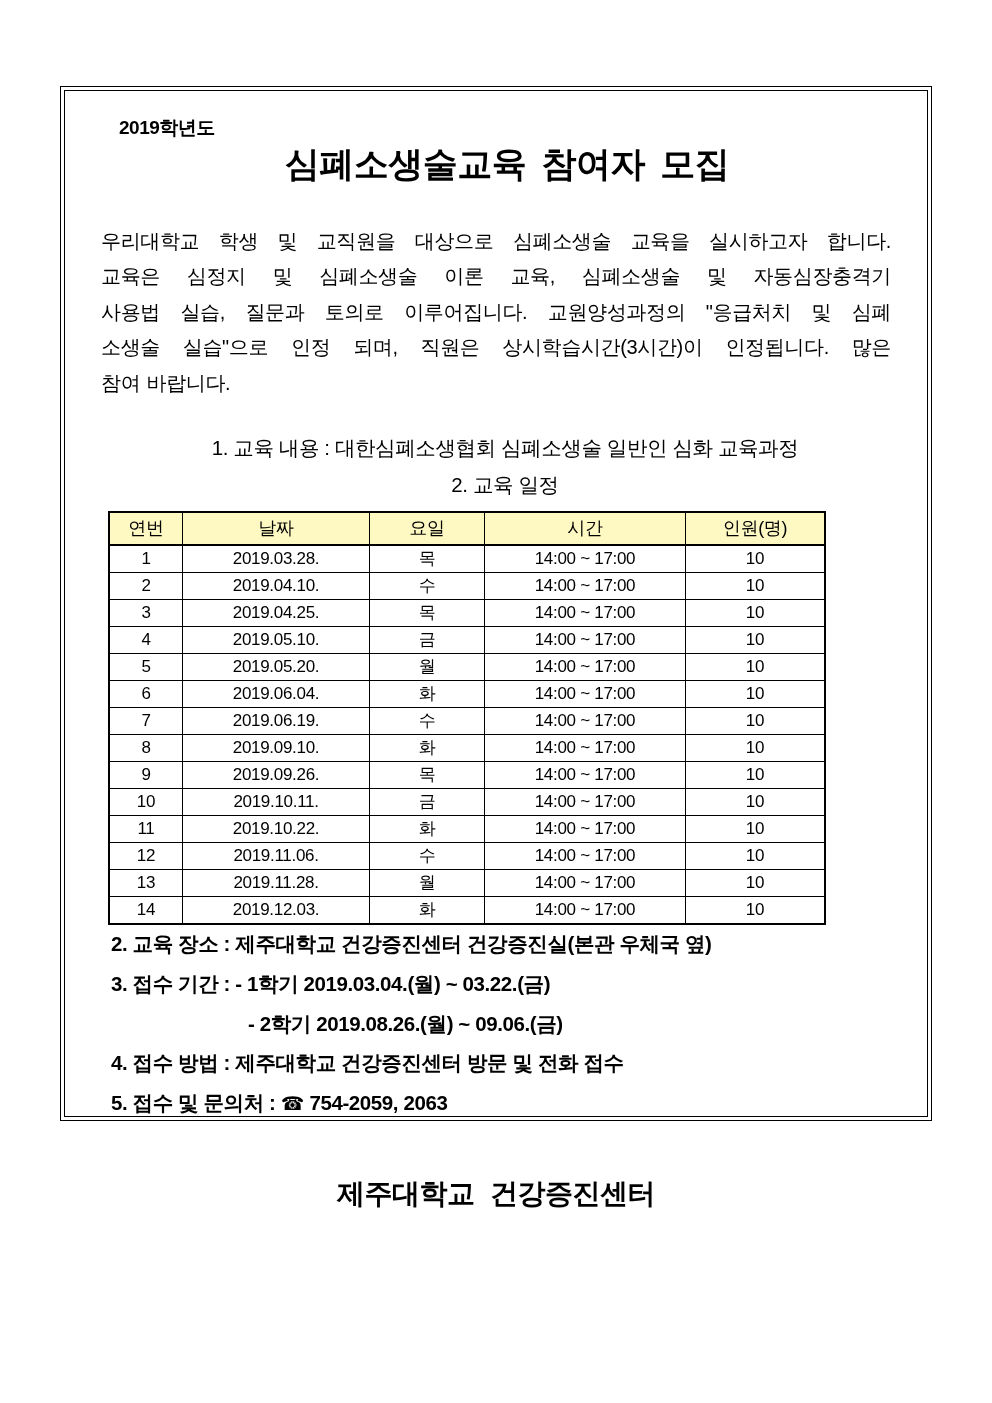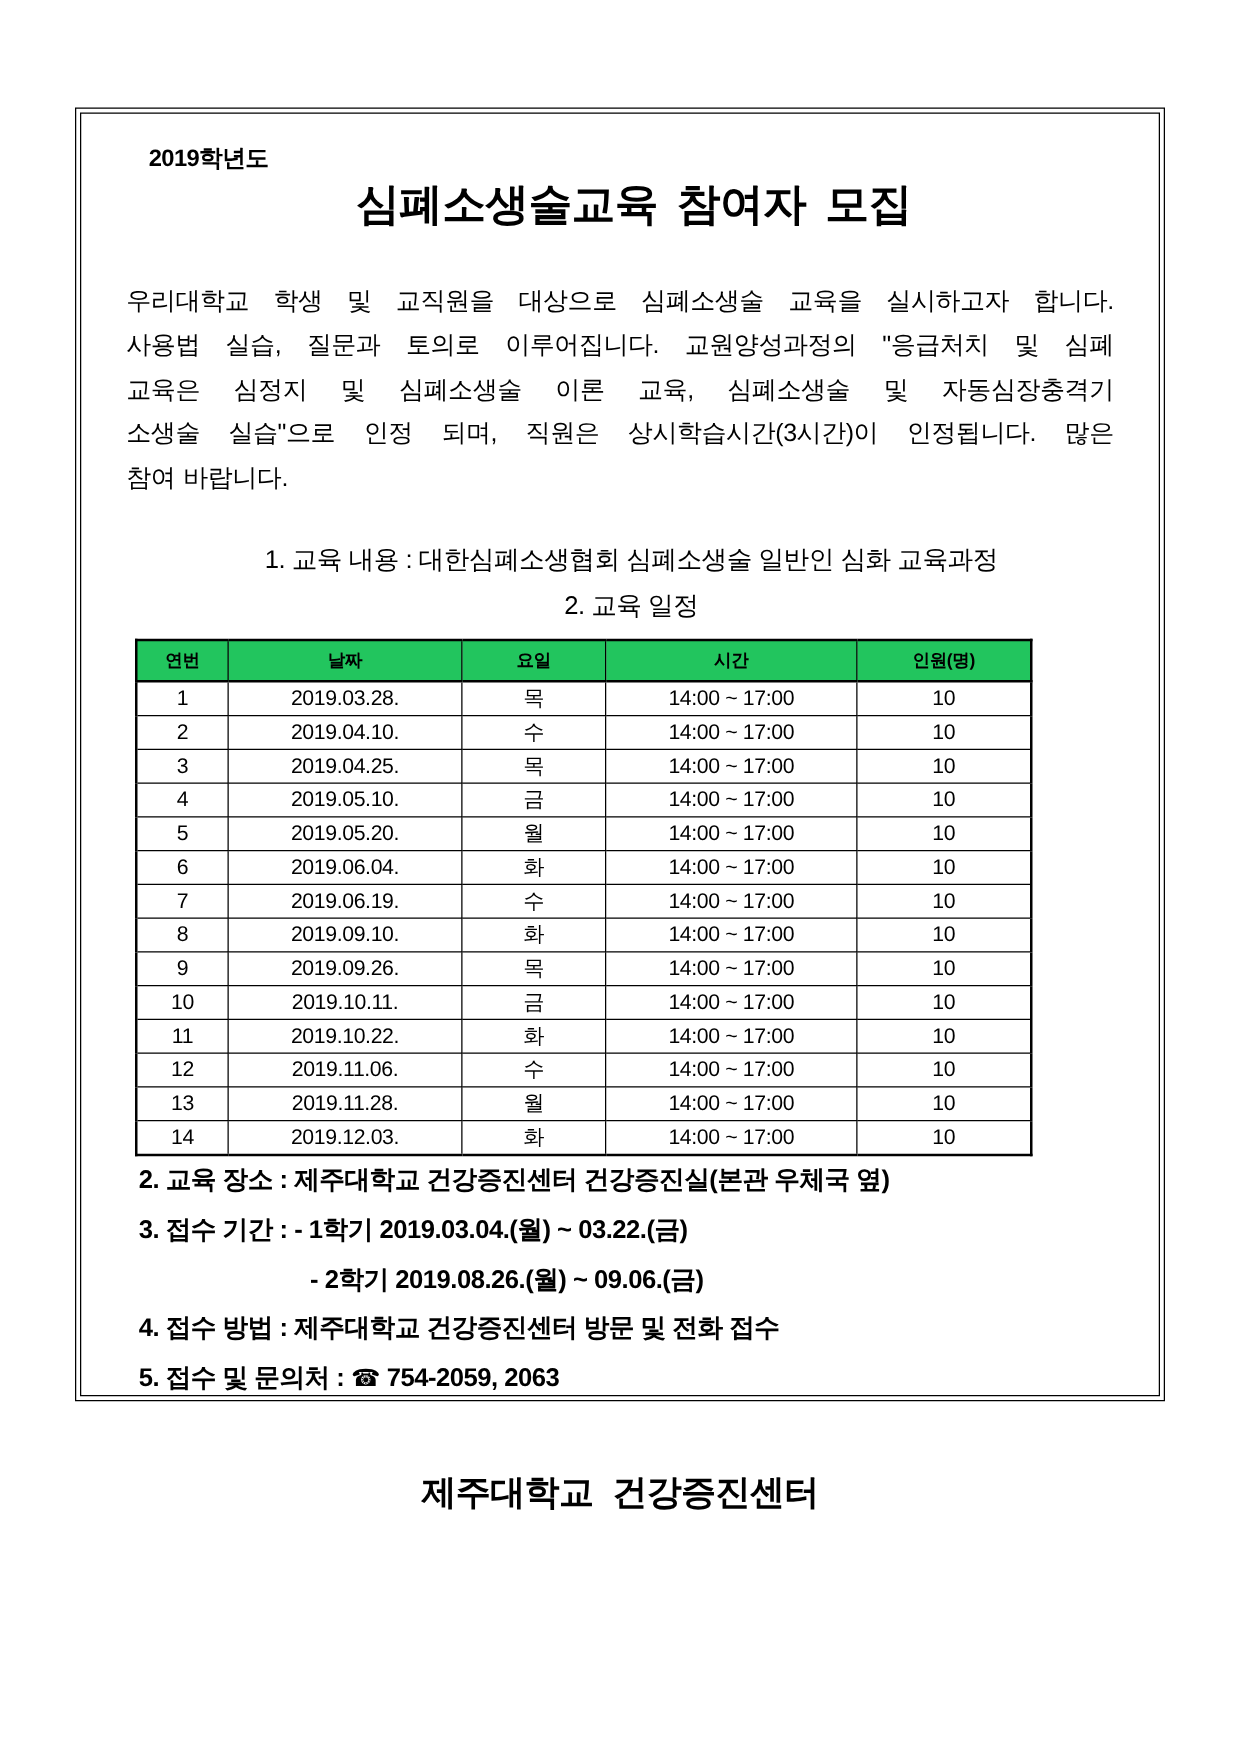--- a/index.html
+++ b/index.html
@@ -137,23 +137,23 @@
   #schedule-table td {
     border: 1px solid #000000;
     text-align: center;
     font-size: 17px;
     letter-spacing: -0.3px;
     padding: 0;
     height: 26px;
     line-height: 26px;
   }
   #schedule-table thead th {
-    background: #22c55e;
-    font-weight: bold;
-    font-size: 14px;
+    background: #fef9c3;
+    font-weight: normal;
+    font-size: 18px;
     height: 31px;
     line-height: 31px;
     border-bottom: 2.5px solid #000000;
   }
   #schedule-table thead tr th:first-child { border-left: 2px solid #000; }
   #schedule-table thead tr th:last-child { border-right: 2px solid #000; }
   #schedule-table thead tr th { border-top: 2px solid #000; }
   #schedule-table tbody tr td:first-child { border-left: 2px solid #000; }
   #schedule-table tbody tr td:last-child { border-right: 2px solid #000; }
   #schedule-table tbody tr:last-child td { border-bottom: 2px solid #000; }
@@ -179,22 +179,22 @@
 
 <div id="poster-frame-outer">
   <div id="poster-frame-inner">
     <div id="poster-content">
 
       <div id="school-year">2019학년도</div>
       <h1 id="main-title">심폐소생술교육 참여자 모집</h1>
 
       <div id="intro-paragraph">
         <span class="ln">우리대학교 학생 및 교직원을 대상으로 심폐소생술 교육을 실시하고자 합니다.</span>
+        <span class="ln">교육은 심정지 및 심폐소생술 이론 교육, 심폐소생술 및 자동심장충격기</span>
         <span class="ln">사용법 실습, 질문과 토의로 이루어집니다. 교원양성과정의 "응급처치 및 심폐</span>
-        <span class="ln">교육은 심정지 및 심폐소생술 이론 교육, 심폐소생술 및 자동심장충격기</span>
         <span class="ln">소생술 실습"으로 인정 되며, 직원은 상시학습시간(3시간)이 인정됩니다. 많은</span>
         <span class="ln last">참여 바랍니다.</span>
       </div>
 
       <div id="list-top">
         <p class="item-line">1. 교육 내용 : 대한심폐소생협회 심폐소생술 일반인 심화 교육과정</p>
         <p class="item-line">2. 교육 일정</p>
       </div>
 
       <table id="schedule-table">

